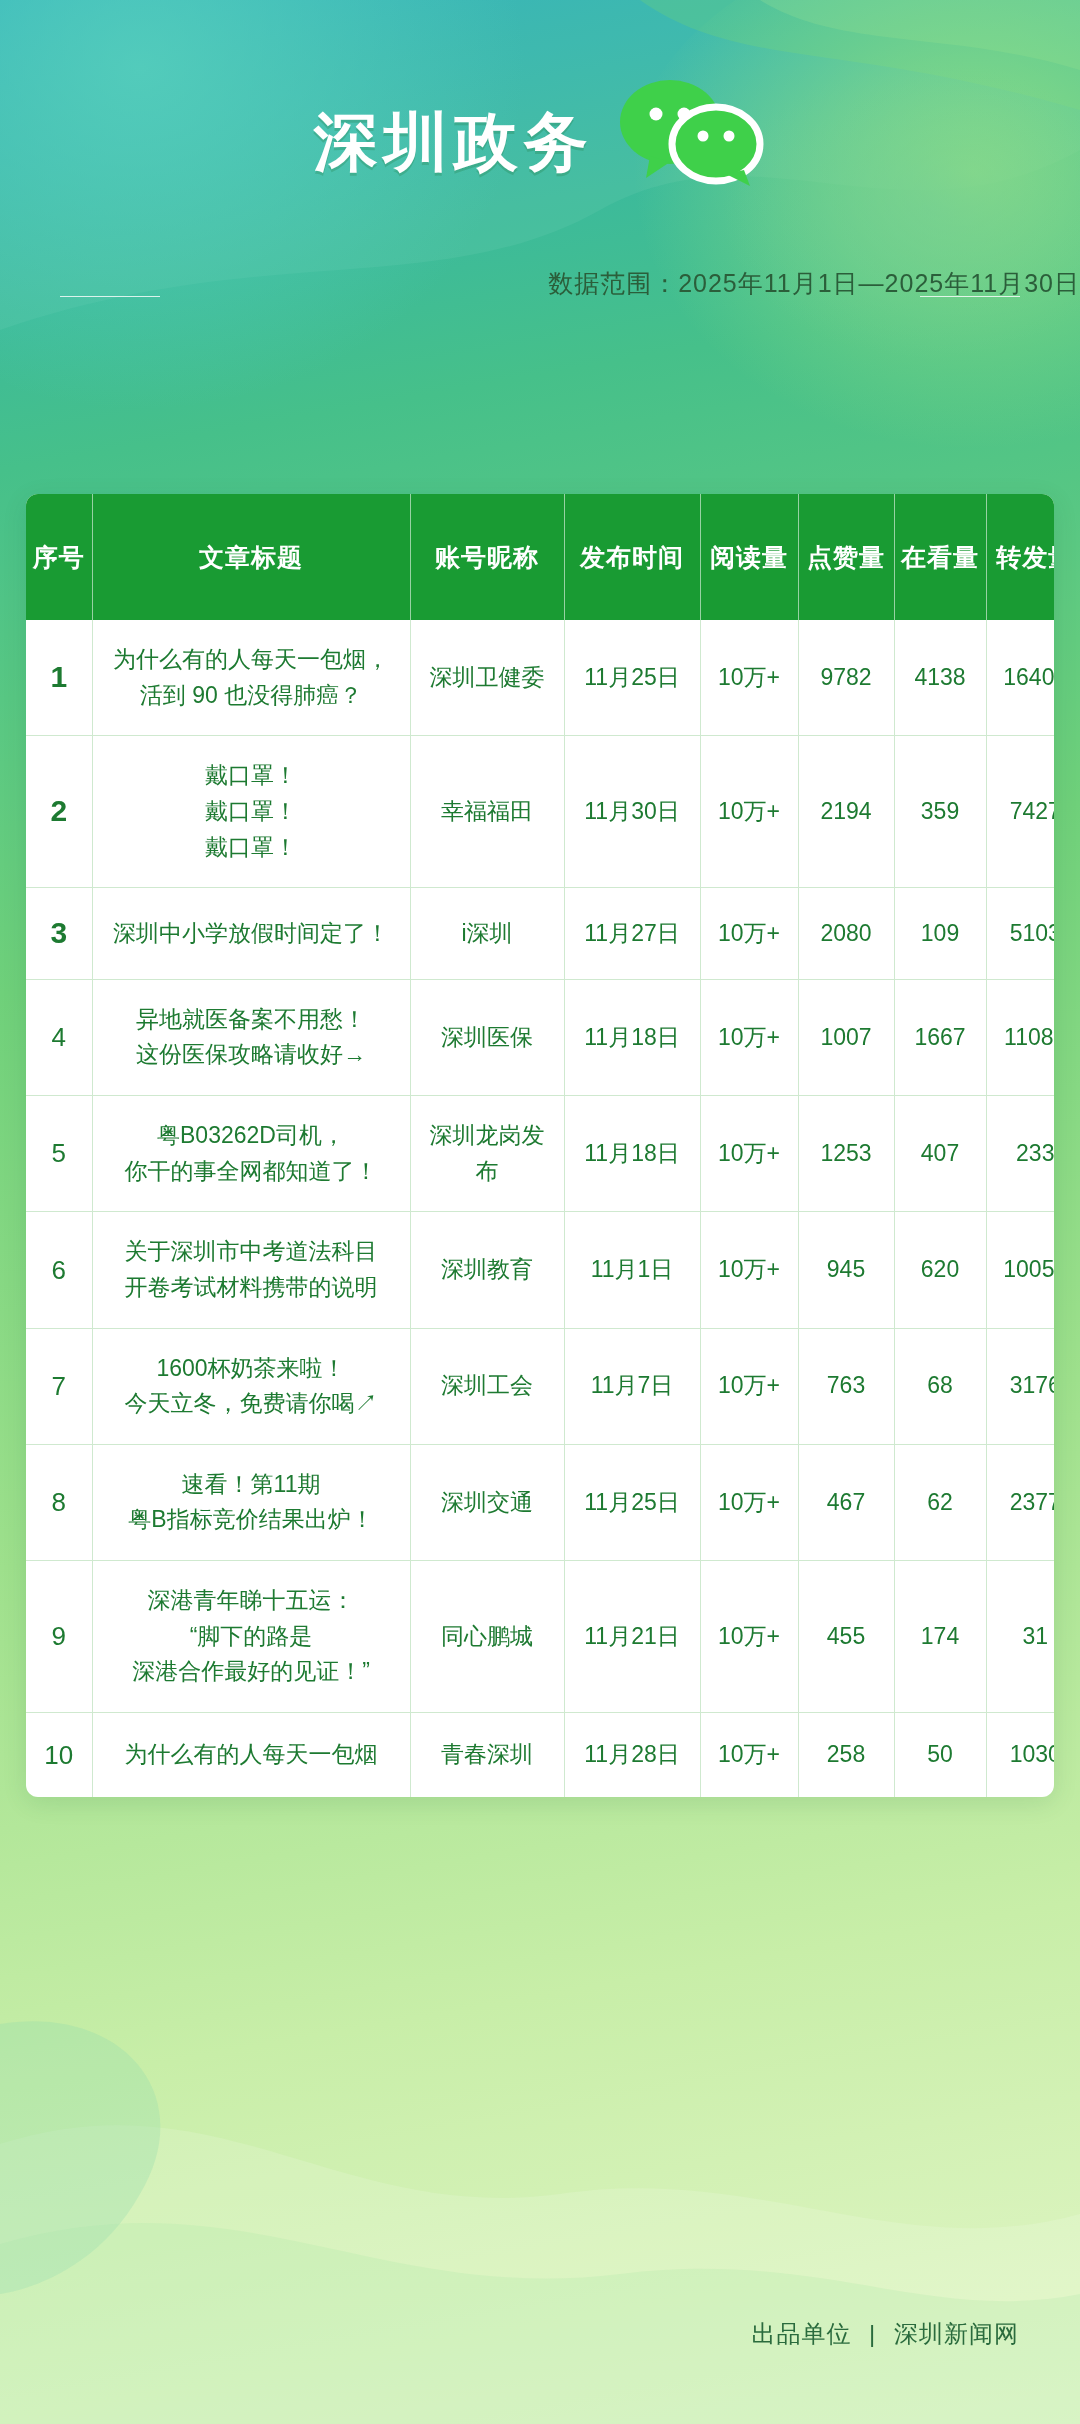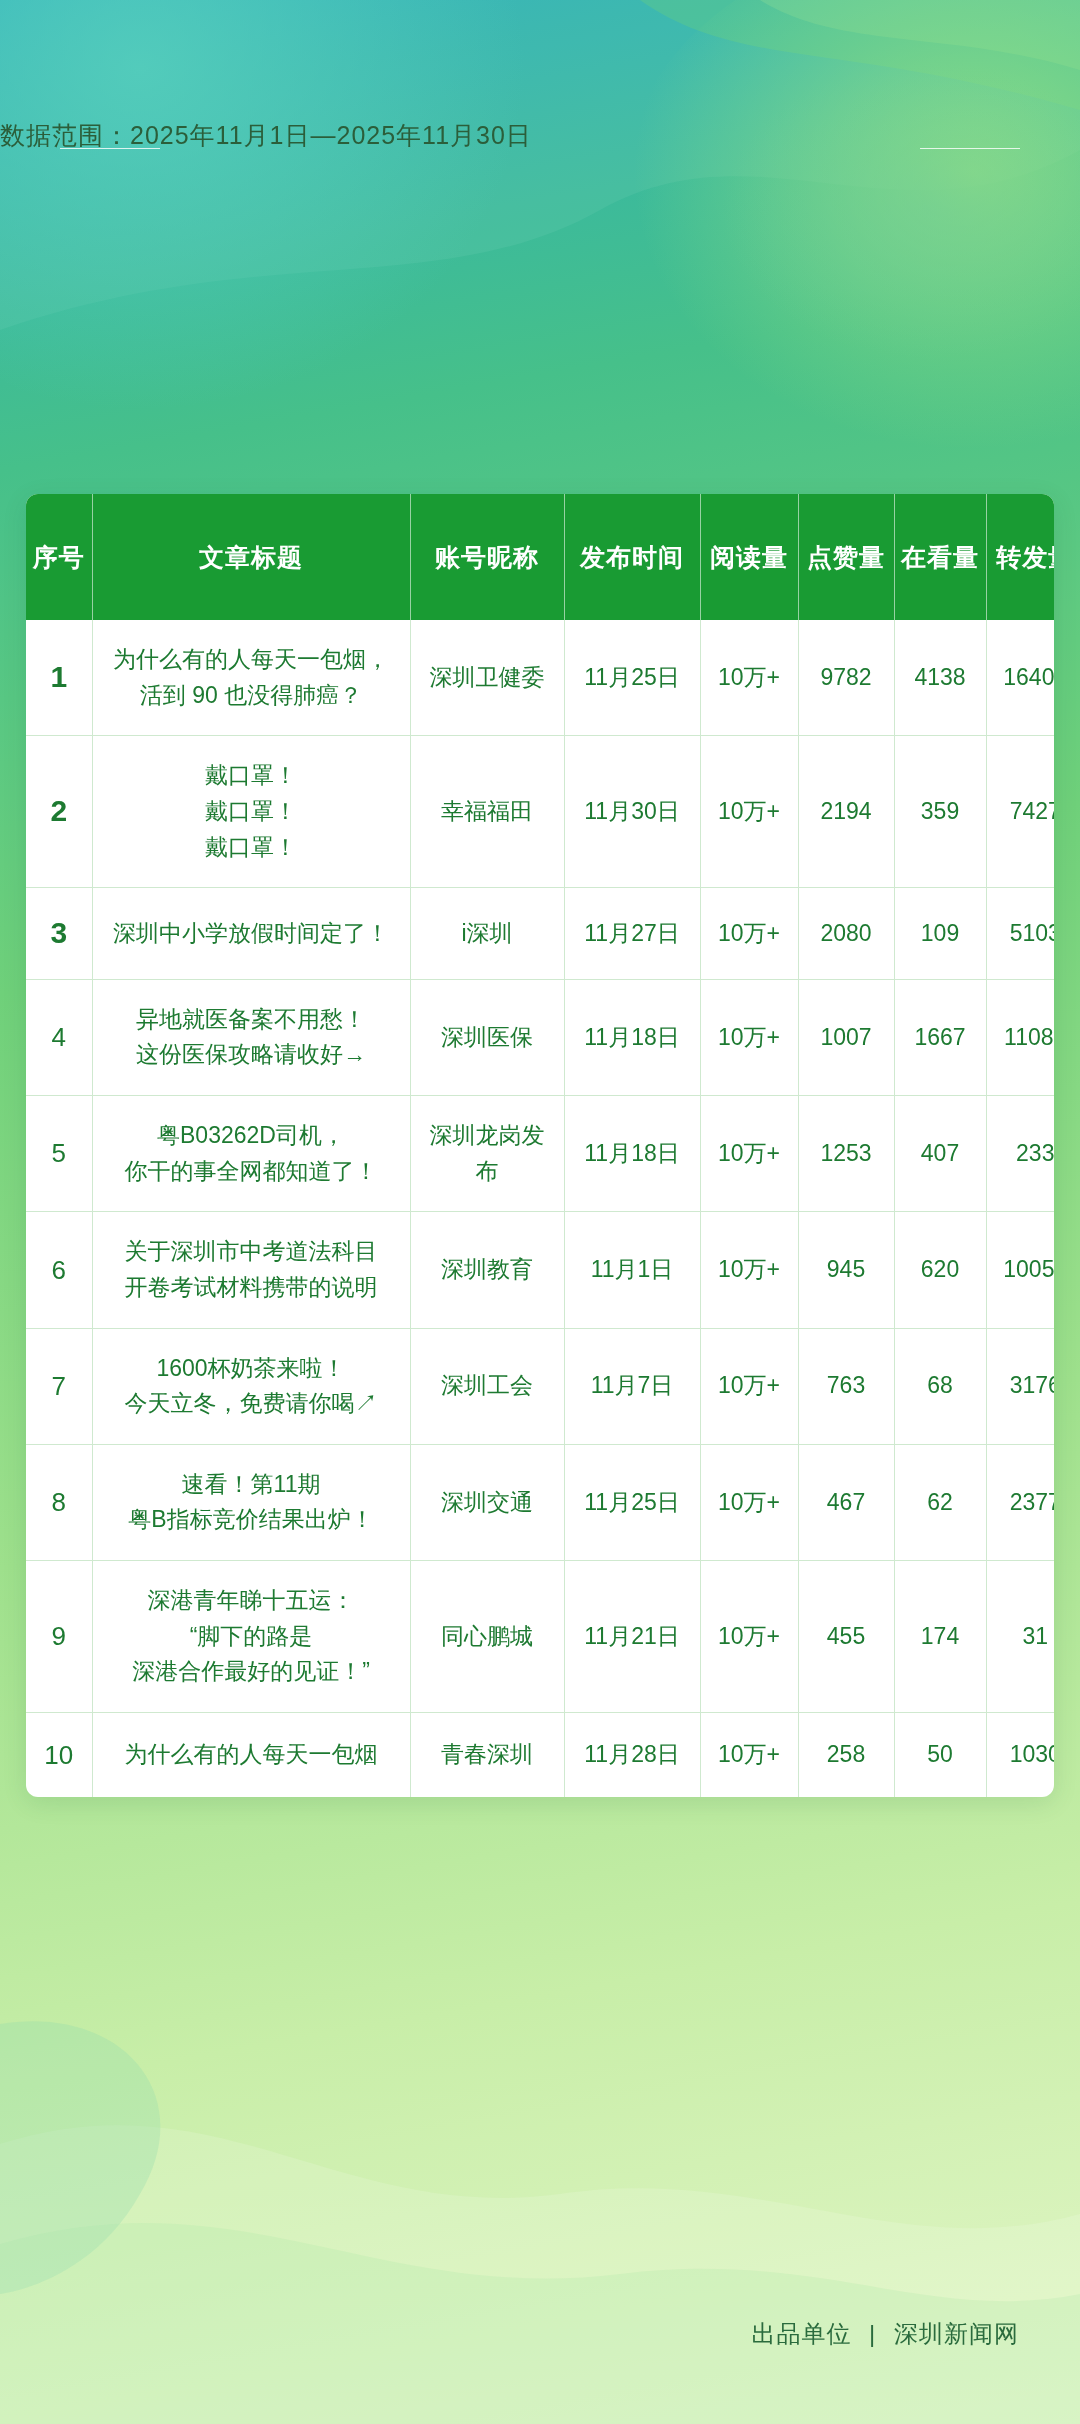--- a/index.html
+++ b/index.html
@@ -85,22 +85,22 @@
   .title-line2 {
     margin-top: 16px;
     font-size: 70px;
     font-weight: bold;
     letter-spacing: 4px;
     color: #ffffff;
     text-shadow: 0 4px 0 rgba(30,120,60,0.22);
     line-height: 1.15;
   }
   .meta {
-    margin-top: 28px;
-    text-align: left;
+    margin-top: 64px;
+    text-align: right;
     position: relative;
   }
   .meta .rule {
     position: absolute;
     top: 34px;
     height: 1px;
     background: rgba(255,255,255,0.8);
     width: 100px;
   }
   .meta .rule.left { left: 60px; }
@@ -199,20 +199,35 @@
   <div class="blob blob2"></div>
   <div class="blob blob3"></div>
 
   <svg class="wave-bottom" viewBox="0 0 1080 460" preserveAspectRatio="none">
     <path d="M0,180 C220,110 340,260 560,230 C760,200 900,300 1080,250 L1080,460 L0,460 Z" fill="rgba(255,255,255,0.22)"></path>
     <path d="M0,280 C240,210 380,340 620,310 C820,285 930,360 1080,330 L1080,460 L0,460 Z" fill="rgba(180,235,175,0.45)"></path>
     <path d="M0,60 C120,40 200,130 140,230 C90,320 0,330 0,330 Z" fill="rgba(120,210,175,0.35)"></path>
   </svg>
 
   <div class="header">
+    <div class="title-row">
+      <span class="title-line1">深圳政务</span>
+      <span class="wechat-logo">
+        <svg width="150" height="108" viewBox="0 0 150 108">
+          <ellipse cx="54" cy="44" rx="50" ry="42" fill="#3fd04a"></ellipse>
+          <polygon points="34,78 30,100 54,84" fill="#3fd04a"></polygon>
+          <ellipse cx="100" cy="66" rx="44" ry="37" fill="#3fd04a" stroke="#ffffff" stroke-width="7"></ellipse>
+          <polygon points="128,92 134,108 110,96" fill="#3fd04a"></polygon>
+          <circle cx="40" cy="36" r="6.5" fill="#ffffff"></circle>
+          <circle cx="68" cy="36" r="6.5" fill="#ffffff"></circle>
+          <circle cx="87" cy="58" r="5.5" fill="#ffffff"></circle>
+          <circle cx="113" cy="58" r="5.5" fill="#ffffff"></circle>
+        </svg>
+      </span>
+    </div>
 
     <div class="meta">
       <span class="rule left"></span>
       <span class="rule right"></span>
       <div class="meta-line">数据范围：2025年11月1日—2025年11月30日</div>
     </div>
   </div>
 
   <div class="card">
     <table>

